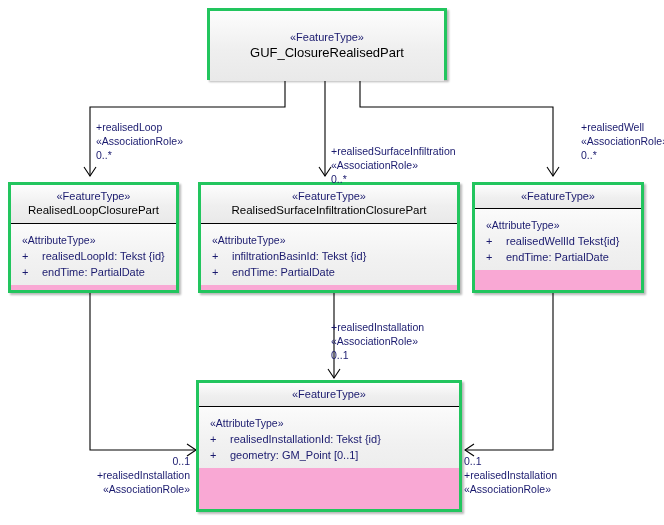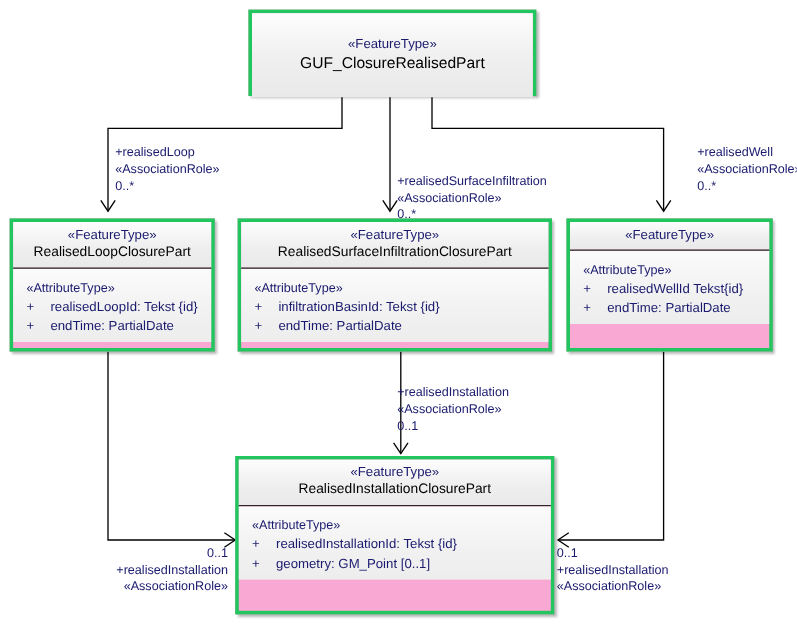--- a/index.html
+++ b/index.html
@@ -174,21 +174,20 @@
       </div>
       <div class="attr-row">
         <span class="attr-vis">+</span><span>endTime: PartialDate</span>
       </div>
     </div>
   </div>
 
   <div class="uml-class" style="left:196px; top:380px; width:266px; height:132px;">
     <div class="uml-head">
       <span class="stereotype">«FeatureType»</span>
-      <span class="cls-name">RealisedInstallationClosurePart</span>
     </div>
     <div class="uml-body">
       <div class="attr-stereo">«AttributeType»</div>
       <div class="attr-row">
         <span class="attr-vis">+</span><span>realisedInstallationId: Tekst {id}</span>
       </div>
       <div class="attr-row">
         <span class="attr-vis">+</span><span>geometry: GM_Point [0..1]</span>
       </div>
     </div>

